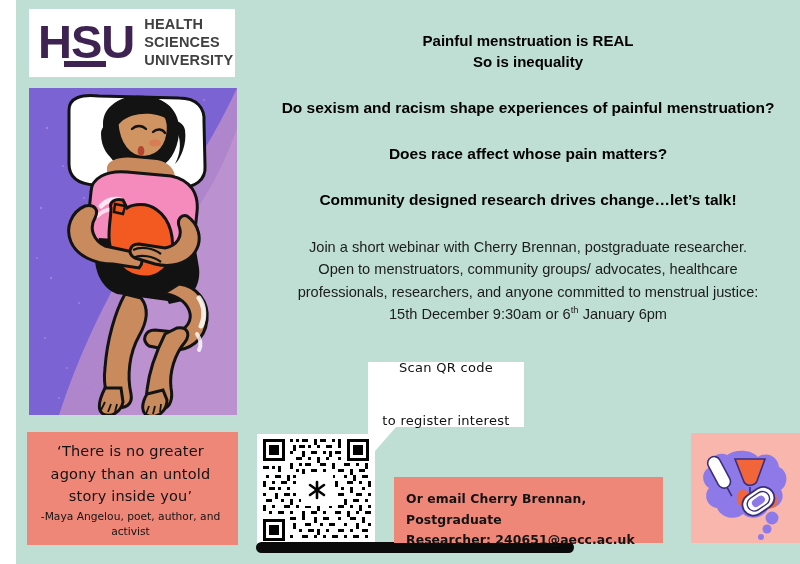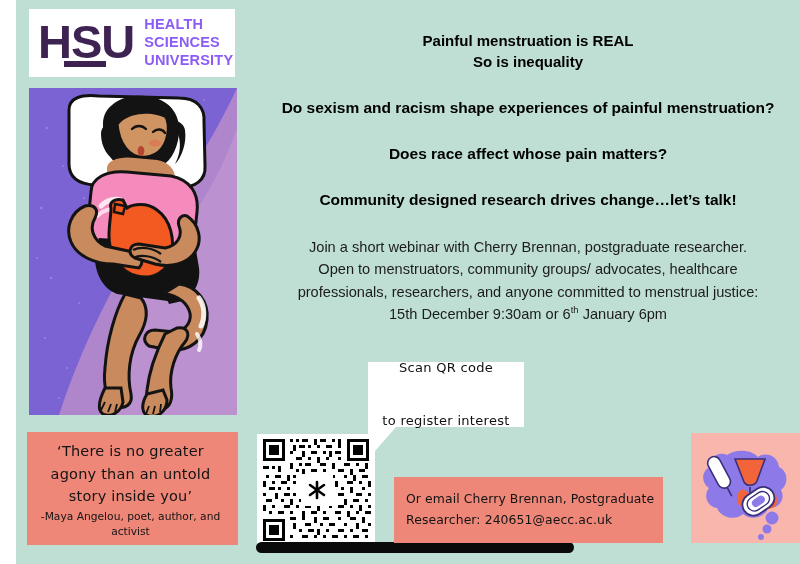--- a/index.html
+++ b/index.html
@@ -51,21 +51,21 @@
     width: 42px;
     height: 6px;
     background: #3e2352;
   }
   #logo-words {
     margin-left: 10px;
     font-family: "Liberation Sans", sans-serif;
     font-weight: bold;
     font-size: 14.5px;
     line-height: 1.23;
-    color: #8b5cf6;
+    color: #404040;
     letter-spacing: 0.2px;
   }
 
   
   #illustration {
     position: absolute;
     left: 13px;
     top: 88px;
     width: 208px;
     height: 327px;
@@ -211,20 +211,21 @@
     background: #ef8779;
     padding: 12px 0 0 12px;
     box-sizing: border-box;
   }
   #email-box .eline {
     font-family: "DejaVu Sans", sans-serif;
     font-size: 12.4px;
     line-height: 1.66;
     color: #131313;
     letter-spacing: 0.1px;
+    font-weight: bold;
   }
 
   
   #products-box {
     position: absolute;
     left: 675px;
     top: 433px;
     width: 113px;
     height: 110px;
     background: #f9b6ad;

